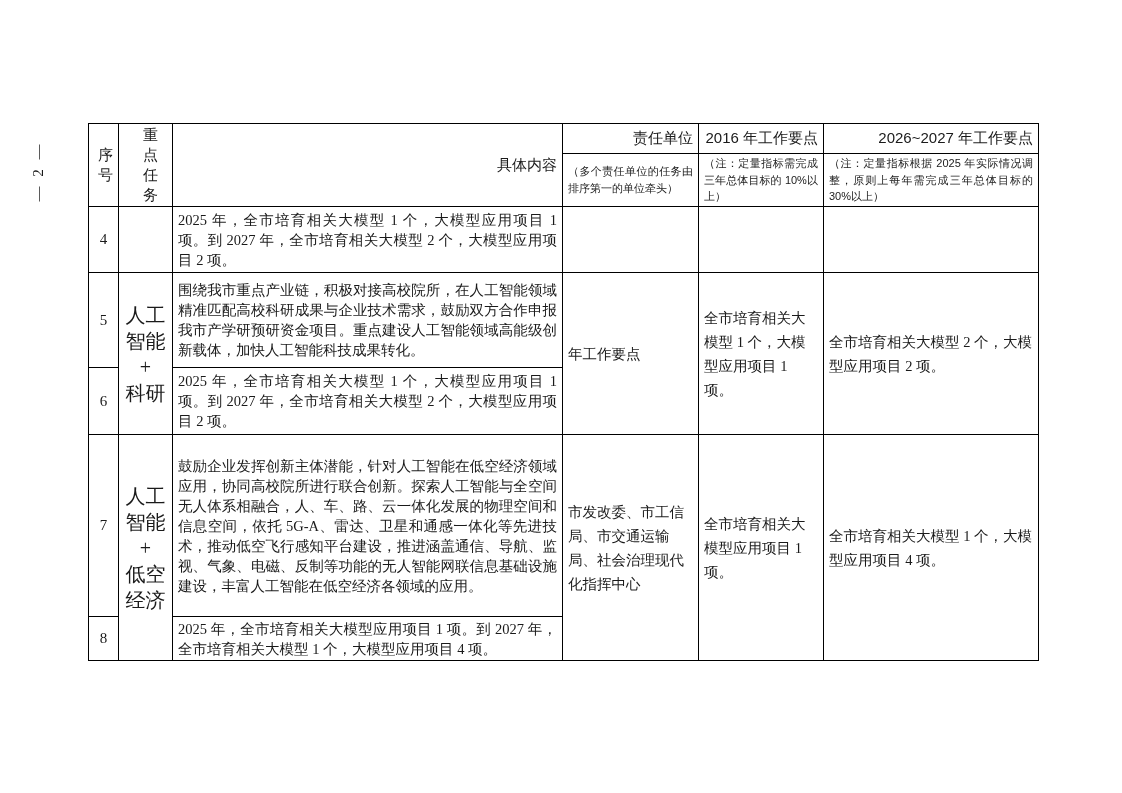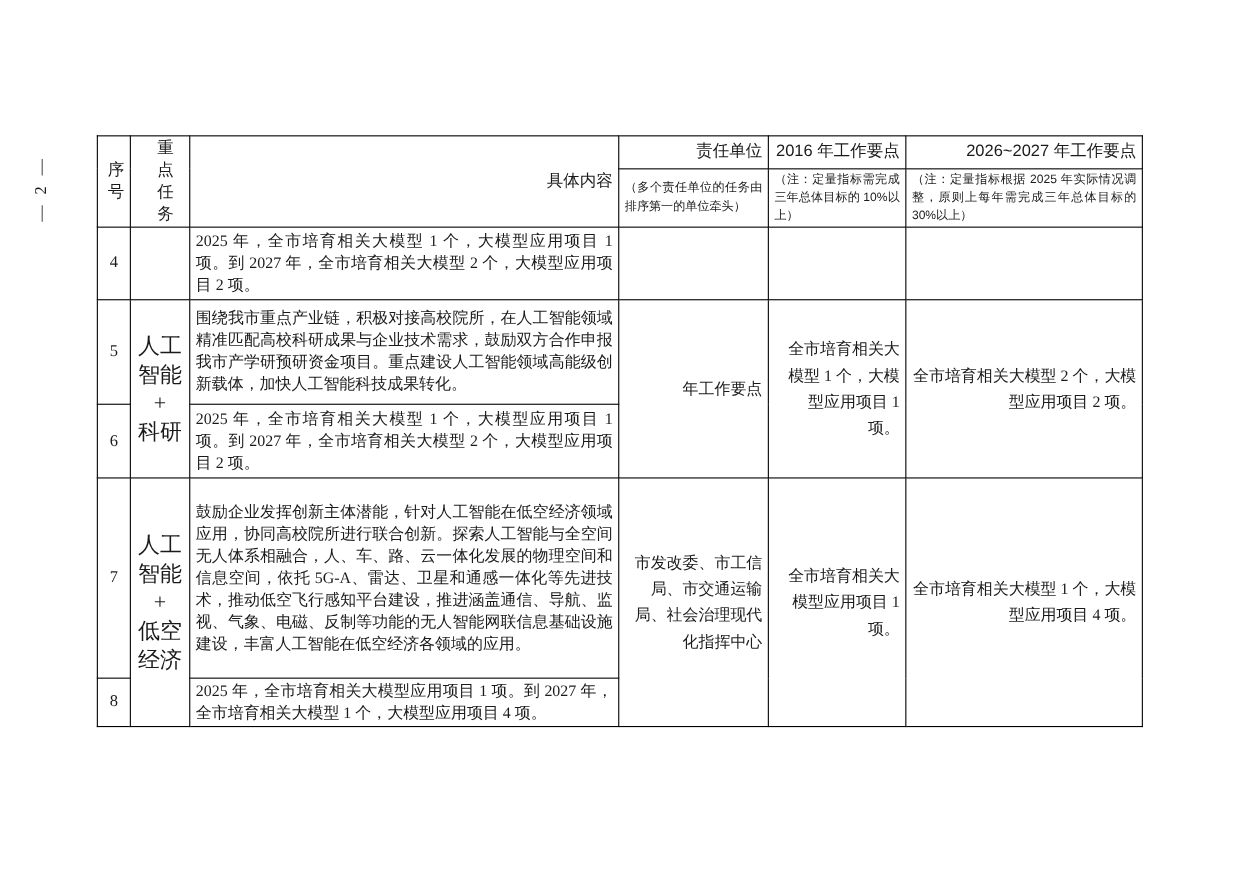--- a/index.html
+++ b/index.html
@@ -79,21 +79,21 @@
     padding: 1px 2px;
   }
   .content {
     text-align: justify;
     font-size: 14.5px;
     line-height: 20px;
     padding: 2px 6px;
     margin-left: 48px;
   }
   .cdata {
-    text-align: right;
+    text-align: left;
     font-size: 14.5px;
     line-height: 24px;
     padding: 2px 4px;
   }
   
   tr.r-htitle { height: 29px; }
   tr.r-hnote  { height: 50px; }
   tr.r4 { height: 66px; }
   tr.r5 { height: 95px; }
   tr.r6 { height: 67px; }

